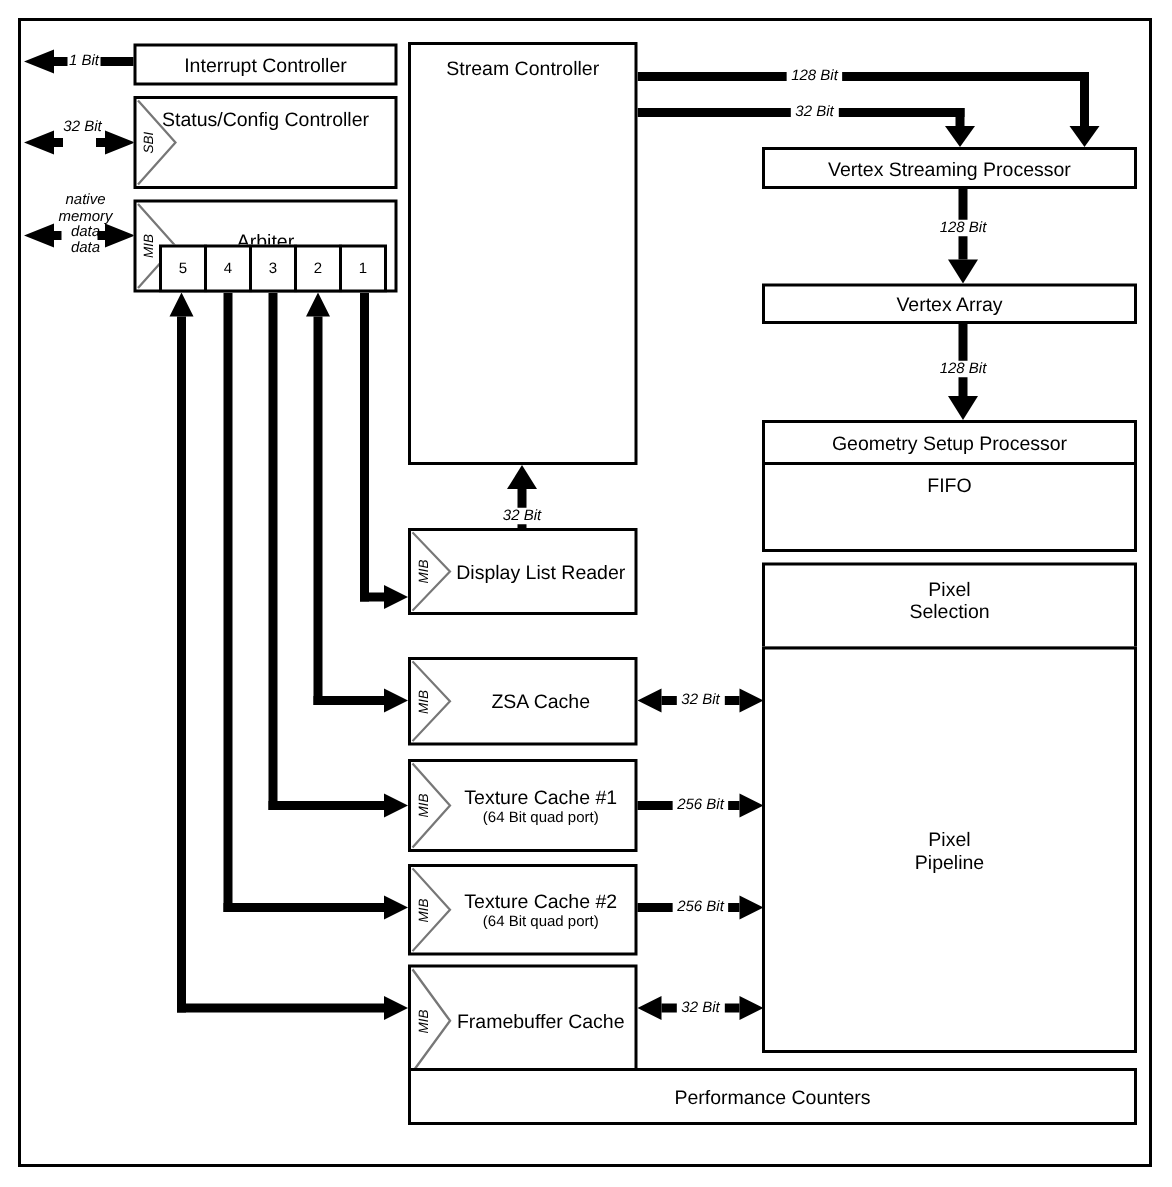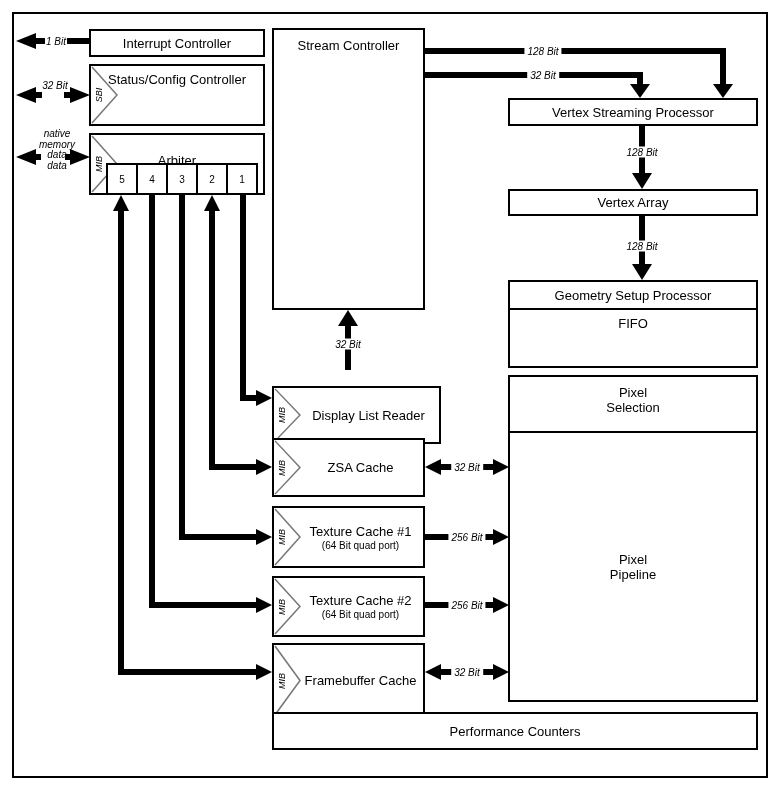--- a/index.html
+++ b/index.html
@@ -187,21 +187,21 @@
   </div>
   <div class="box" style="left:508px;top:375px;width:250px;height:58px;">
     <div class="title" style="padding-top:8px;">Pixel</div>
     <div class="title">Selection</div>
   </div>
   <div class="box mid" style="left:508px;top:431px;width:250px;height:271px;">
     <div class="title">Pixel</div>
     <div class="title">Pipeline</div>
   </div>
 
-  <div class="box mid" style="left:272px;top:386px;width:169px;height:58px;">
+  <div class="box mid" style="left:272px;top:352px;width:153px;height:58px;">
     <svg class="chev" viewBox="0 0 30 60" preserveAspectRatio="none">
         <polyline points="1,1 26,30 1,59" fill="none" stroke="#777" stroke-width="1.5"></polyline>
       </svg>
     <div class="iface">
         <span>MIB</span>
       </div>
     <div class="title chev-pad">Display List Reader</div>
   </div>
 
   <div class="box mid" style="left:272px;top:438px;width:153px;height:59px;">

